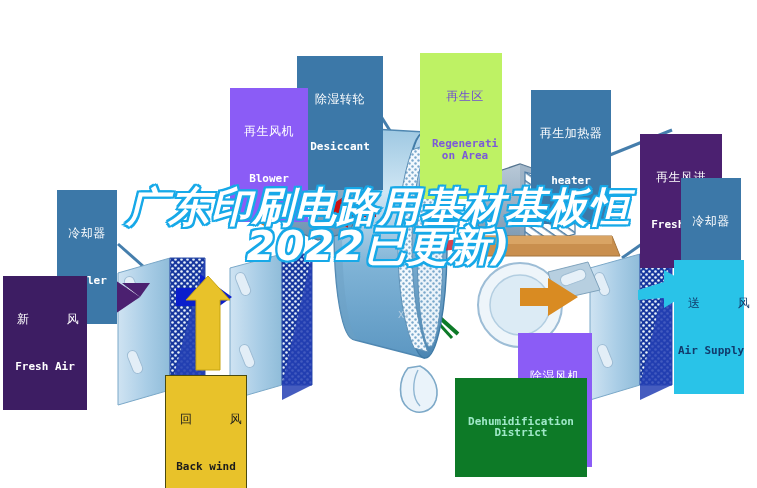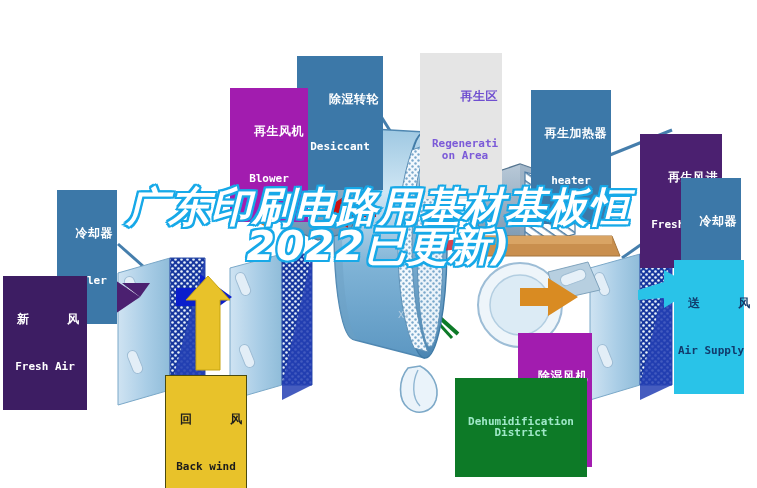--- a/index.html
+++ b/index.html
@@ -18,38 +18,37 @@
     box-sizing:border-box;
     text-align:center;
     line-height:1.08;
     white-space:pre;
     letter-spacing:0px;
     padding:2px 4px 3px 4px;
   }
   .lbl .cn{
     display:block;
     font-family:"DejaVu Sans",sans-serif;
-    font-weight:700;
+    font-weight:400;
     font-size:12px;
     letter-spacing:.5px;
-    text-align:right;
   }
   .lbl .en{
     display:block;
     font-family:"DejaVu Sans Mono","Liberation Mono",monospace;
     font-weight:700;
     font-size:11px;
     letter-spacing:0px;
     margin-top:1px;
   }
 
   
   .lbl.blue      {background:#3c78a8;color:#ffffff;}
-  .lbl.blue2     {background:#a21caf;color:#ffffff;}
-  .lbl.teal      {background:#e5e5e5;color:#6f4fd0;padding-left:12px;}
+  .lbl.blue2     {background:#8b5cf6;color:#ffffff;}
+  .lbl.teal      {background:#bef264;color:#6f4fd0;padding-left:12px;}
   .lbl.teal .en  {color:#7b5ad8;}
   .lbl.orange    {background:#cf7b2b;color:#7a1a10;}
   .lbl.purple    {background:#4b2070;color:#ffffff;}
   .lbl.purple2   {background:#3d1d63;color:#ffffff;}
   .lbl.cyan      {background:#29c3e8;color:#123a6b;}
   .lbl.green     {background:#0d7a27;color:#9fe8c8;}
   .lbl.yellow    {background:#e8c22a;color:#1c1c1c;border:1px solid #4a4a10;}
 
   .lbl.wide-sp .cn{letter-spacing:10px;text-indent:10px;}
 

